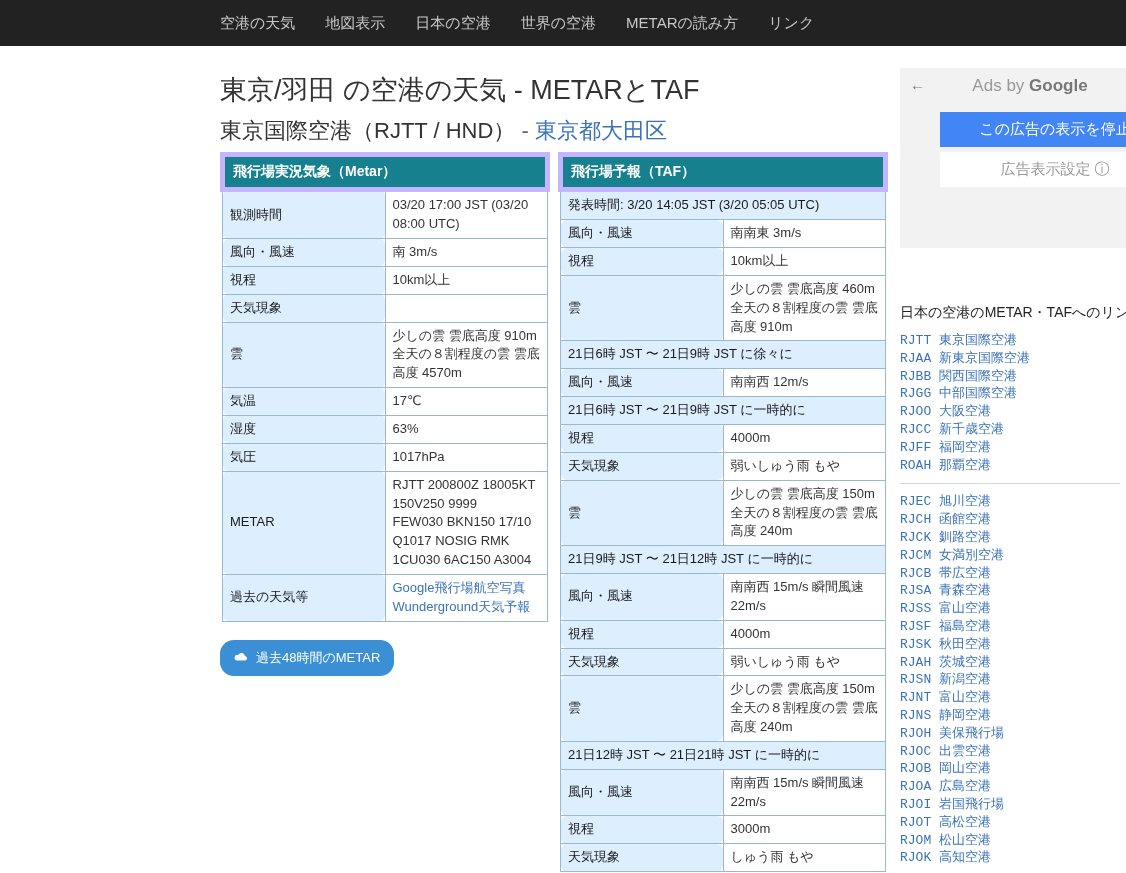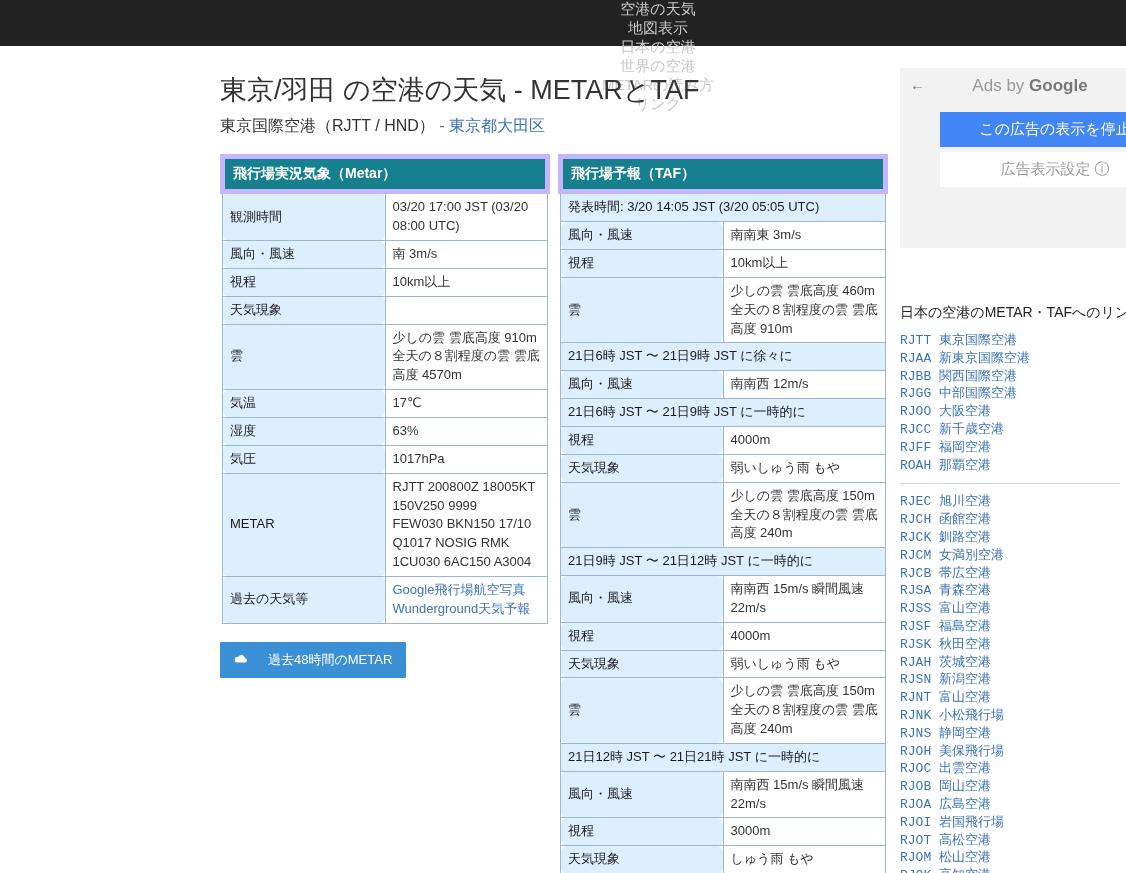--- a/index.html
+++ b/index.html
@@ -17,21 +17,20 @@
   }
 
   
   .navbar {
     height: 46px;
     background: #222222;
     display: flex;
     align-items: center;
     padding-left: 220px;
     box-sizing: border-box;
-    flex-direction: column;
   }
   .nav-item {
     color: #c8c8c8;
     font-size: 15px;
     margin-right: 30px;
     text-decoration: none;
     white-space: nowrap;
     cursor: pointer;
   }
 
@@ -54,23 +53,23 @@
 
   
   h1.page-title {
     font-size: 27px;
     font-weight: normal;
     color: #333333;
     margin: 0 0 10px 0;
     line-height: 1.2;
   }
   .subtitle {
-    font-size: 16px;
+    font-size: 22px;
     color: #333333;
-    margin: 0 0 17px 0;
+    margin: 0 0 6px 0;
   }
   .subtitle a {
     color: #3b73b9;
     text-decoration: none;
     cursor: pointer;
   }
   .subtitle .sep { color: #666666; }
 
   
   .tables {
@@ -118,26 +117,26 @@
     color: #3b73b9;
     text-decoration: none;
     cursor: pointer;
   }
   td .ln { display: block; }
 
   
   .btn-metar48 {
     display: inline-flex;
     align-items: center;
-    gap: 20px;
+    gap: 8px;
     margin-top: 18px;
     background: #3b8fd4;
     color: #ffffff;
     border: none;
-    border-radius: 1px;
+    border-radius: 14px;
     font-size: 13px;
     padding: 9px 14px;
     cursor: pointer;
     font-family: inherit;
   }
   .btn-metar48 .cloud-icon { display: inline-block; line-height: 1; }
 
   
   .ad-box {
     position: relative;
@@ -437,21 +436,20 @@
         <li><a>RJCK 釧路空港</a></li>
         <li><a>RJCM 女満別空港</a></li>
         <li><a>RJCB 帯広空港</a></li>
         <li><a>RJSA 青森空港</a></li>
         <li><a>RJSS 富山空港</a></li>
         <li><a>RJSF 福島空港</a></li>
         <li><a>RJSK 秋田空港</a></li>
         <li><a>RJAH 茨城空港</a></li>
         <li><a>RJSN 新潟空港</a></li>
         <li><a>RJNT 富山空港</a></li>
-        <li><a>RJNK 小松飛行場</a></li>
         <li><a>RJNS 静岡空港</a></li>
         <li><a>RJOH 美保飛行場</a></li>
         <li><a>RJOC 出雲空港</a></li>
         <li><a>RJOB 岡山空港</a></li>
         <li><a>RJOA 広島空港</a></li>
         <li><a>RJOI 岩国飛行場</a></li>
         <li><a>RJOT 高松空港</a></li>
         <li><a>RJOM 松山空港</a></li>
         <li><a>RJOK 高知空港</a></li>
 

